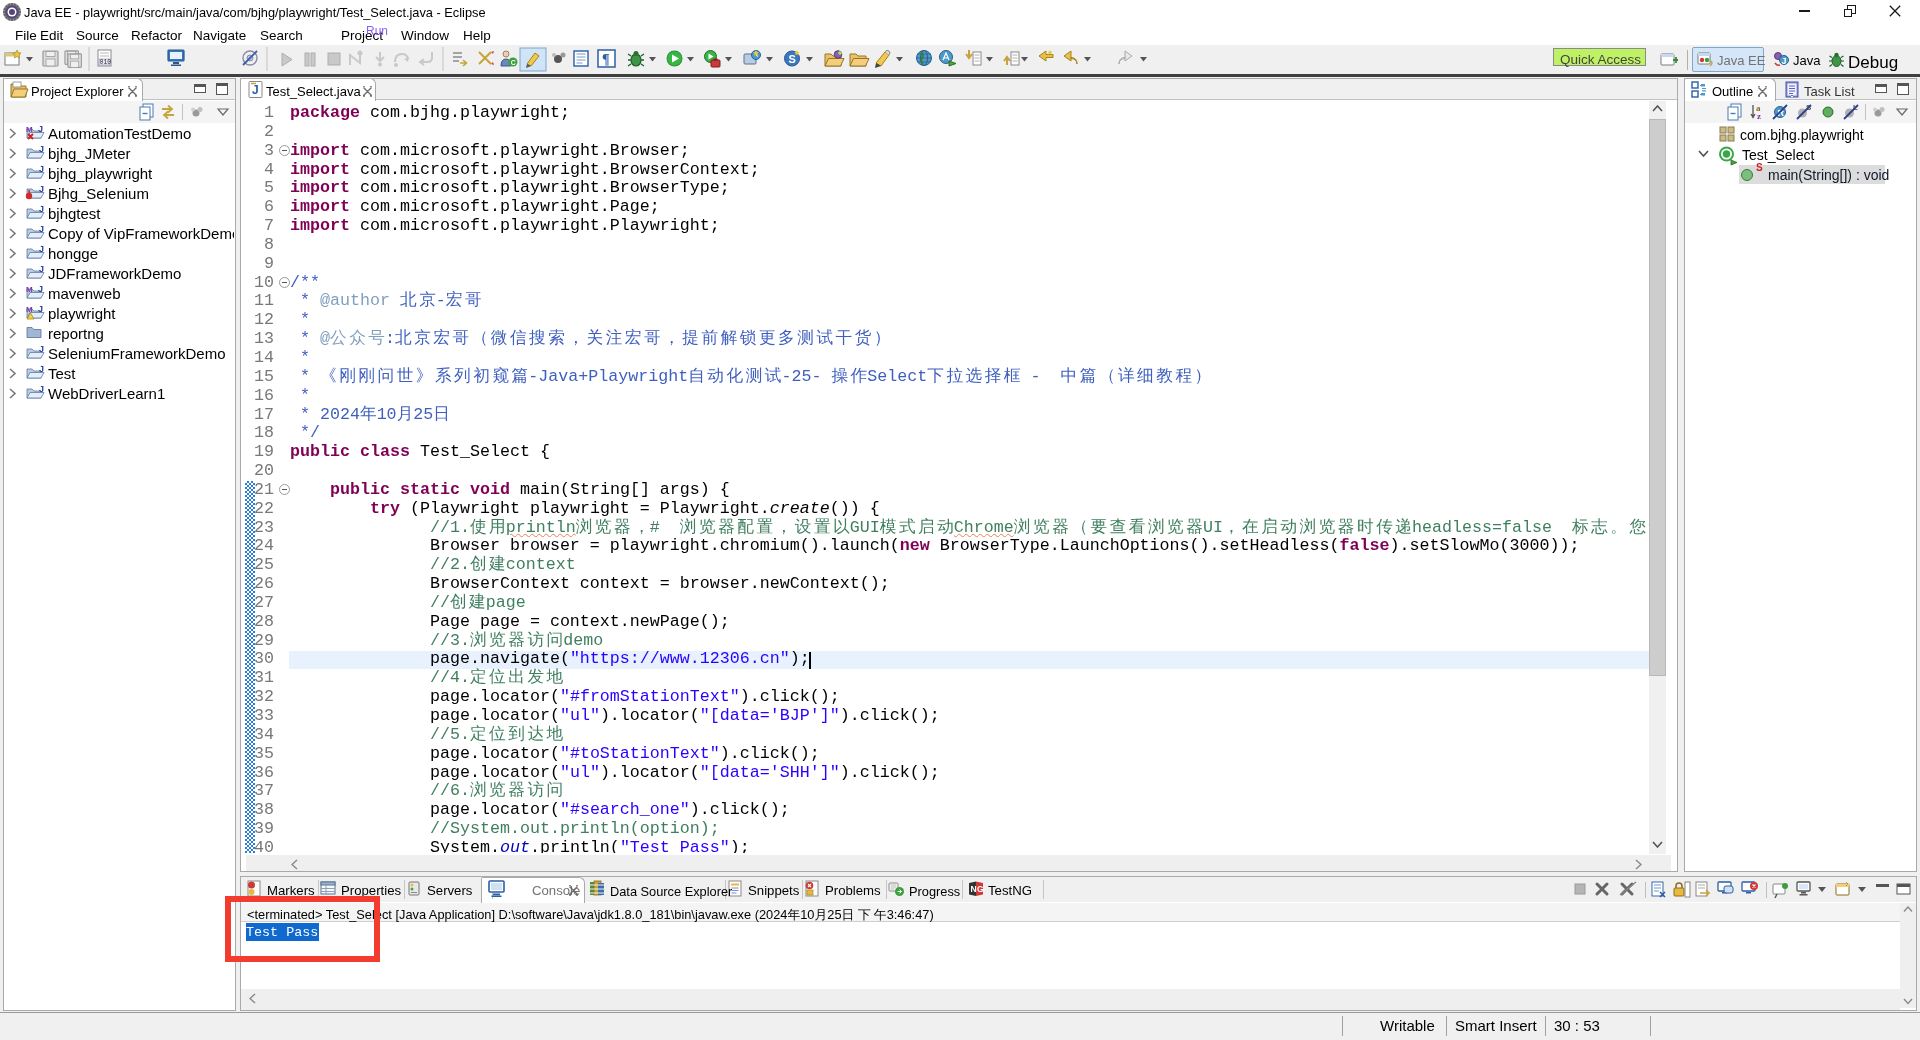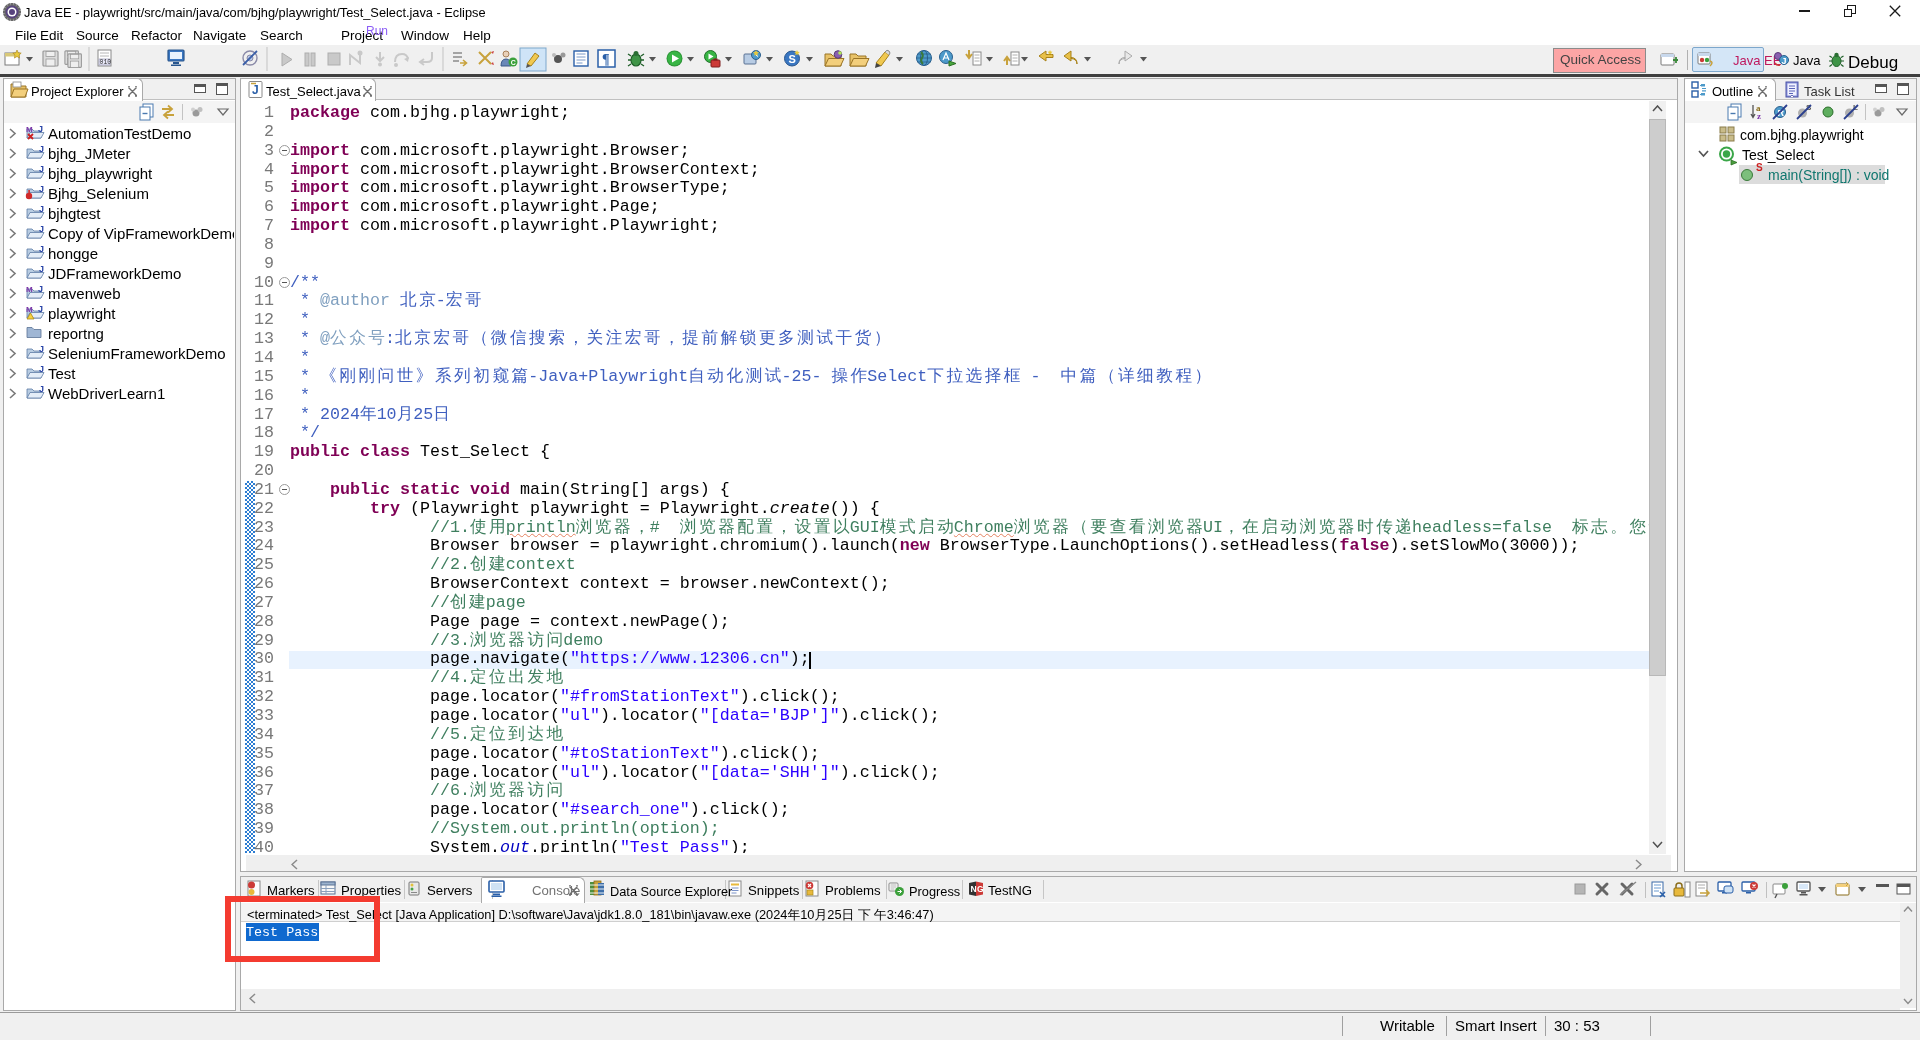--- a/index.html
+++ b/index.html
@@ -252,37 +252,37 @@
         <path d="M8 0 L1 5 L8 10 L8 6.5 Q14 6.5 14 13 Q14 8 8 7.5 Z" fill="#e8c048" stroke="#a8821a"></path>
       </g>
   <use href="#dd" x="1084" y="13"></use>
   <g transform="translate(1119,7)">
         <path d="M6 0 L13 5 L6 10 L6 6.5 Q0 6.5 0 13 Q0 8 6 7.5 Z" fill="#e8e8e8" stroke="#aaa"></path>
       </g>
   <use href="#dd" x="1140" y="13"></use>
 </svg>
 </div>
 
-<div class="abs" style="left:1553px;top:48px;width:93px;height:25px;background:#fca5a5;border:1px solid #8b8b8b;font-size:13.5px;color:#444;padding:3px 0 0 6px;">Quick Access</div>
+<div class="abs" style="left:1553px;top:48px;width:93px;height:18px;background:#bef264;border:1px solid #8b8b8b;font-size:13.5px;color:#444;padding:3px 0 0 6px;">Quick Access</div>
 <div class="abs" style="left:1687px;top:50px;width:1px;height:20px;background:#b0b0b0;"></div>
 
 <svg class="abs" style="left:1660px;top:51px;" width="18" height="17" viewBox="0 0 18 17">
     <rect x="1" y="3" width="13" height="11" rx="1" fill="#fff" stroke="#7a7a7a"></rect>
     <rect x="1" y="3" width="13" height="3" fill="#c8d8ec"></rect>
     <path d="M13 9 h6 M16 6 v6" stroke="#3a8a3a" stroke-width="1.8"></path>
   </svg>
 <div class="abs" style="left:1692px;top:47px;width:72px;height:25px;background:#d4e6f7;border:1px solid #7da7cc;border-radius:2px;"></div>
 <svg class="abs" style="left:1697px;top:51px;" width="18" height="17" viewBox="0 0 18 17">
     <rect x="1" y="2" width="12" height="11" rx="1" fill="#fff" stroke="#7a7a7a"></rect>
     <rect x="1" y="2" width="12" height="3" fill="#c8d8ec"></rect>
     <circle cx="5" cy="9" r="2.2" fill="#cc3a37"></circle>
     <circle cx="10" cy="9" r="2.2" fill="#3ba03b"></circle>
     <path d="M13 10 q4 1 0 5" stroke="#c8a23c" stroke-width="1.5" fill="none"></path>
   </svg>
-<div class="abs" style="left:1717px;top:53px;font-size:13px;color:#be185d;margin-left:16px;">Java EE</div>
+<div class="abs" style="left:1717px;top:53px;font-size:13px;color:#737373;">Java EE</div>
 <svg class="abs" style="left:1773px;top:51px;" width="18" height="17" viewBox="0 0 18 17">
     <circle cx="5" cy="5" r="3.5" fill="#8a5fb0" stroke="#5a3a78"></circle>
     <circle cx="11" cy="9" r="4.5" fill="#4d9aca" stroke="#2a5f8e"></circle>
     <text x="8.5" y="13" font-family="Liberation Sans" font-size="9" font-weight="bold" fill="#fff">J</text>
     <path d="M2 12 q2 3 5 2" stroke="#cc3a37" stroke-width="1.5" fill="none"></path>
   </svg>
 <div class="abs" style="left:1793px;top:53px;font-size:13px;color:#000;">Java</div>
 <svg class="abs" style="left:1828px;top:51px;" width="17" height="17" viewBox="0 0 17 17">
     <ellipse cx="8.5" cy="10" rx="4.5" ry="5.5" fill="#3f9447" stroke="#1f5f28"></ellipse>
     <circle cx="8.5" cy="4" r="2.2" fill="#2a6e33"></circle>
@@ -609,21 +609,21 @@
     <circle cx="41.5" cy="30" r="7.5" fill="#3aa648"></circle>
       <circle cx="41.5" cy="30" r="5.5" fill="#ffffff"></circle>
       <circle cx="41.5" cy="30" r="3.7" fill="#3aa648"></circle>
     <path d="M46 36 l6 2.5 l-6 2.5 Z" fill="#4a9e3f" stroke="#2a6e22" stroke-width="0.8"></path>
 
     <circle cx="62" cy="51" r="5.5" fill="#7cbf7c" stroke="#3a7a3a" stroke-width="1"></circle>
     <text x="71" y="47" font-family="Liberation Sans" font-size="10" font-weight="bold" fill="#c22">S</text>
   </svg>
   <div class="abs" style="left:1740px;top:127px;font-size:14px;color:#000;">com.bjhg.playwright</div>
   <div class="abs" style="left:1742px;top:147px;font-size:14px;color:#000;">Test_Select</div>
-  <div class="abs" style="left:1768px;top:167px;font-size:14px;color:#0f766e;">main(String[]) : void</div>
+  <div class="abs" style="left:1768px;top:167px;font-size:14px;color:#0f172a;">main(String[]) : void</div>
 </div>
 
 <div class="abs" style="left:240px;top:876px;width:1677px;height:135px;background:#fff;border:1px solid #a9a9a9;"></div>
 <div class="abs" style="left:241px;top:877px;width:1675px;height:25px;background:#f0f0f0;"></div>
 <div id="console-tabs">
 
   <div class="abs" style="left:481px;top:877px;width:104px;height:26px;background:#fff;border:1px solid #a9a9a9;border-bottom:none;border-radius:2px 6px 0 0;"></div>
   <svg class="abs" style="left:241px;top:877px;" width="1100" height="25" viewBox="0 0 1100 25">
     <defs>
       <g id="pagei">

